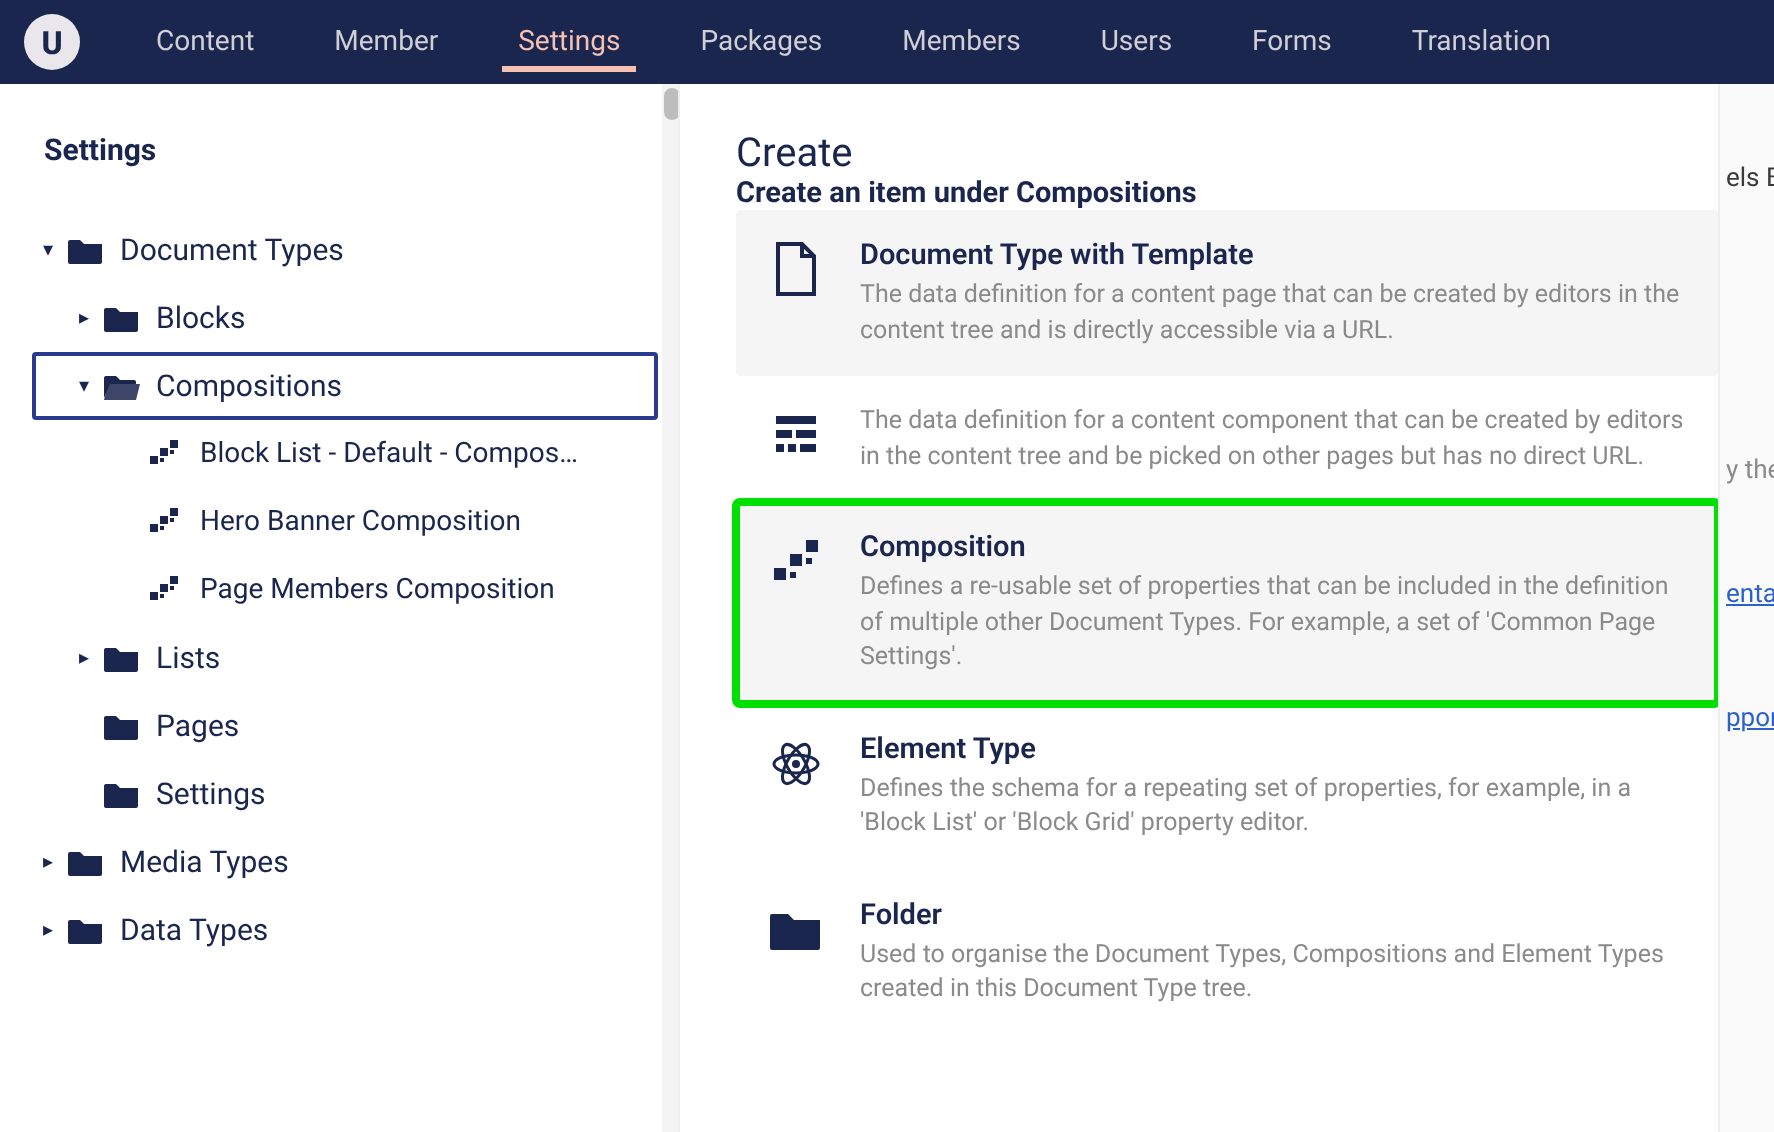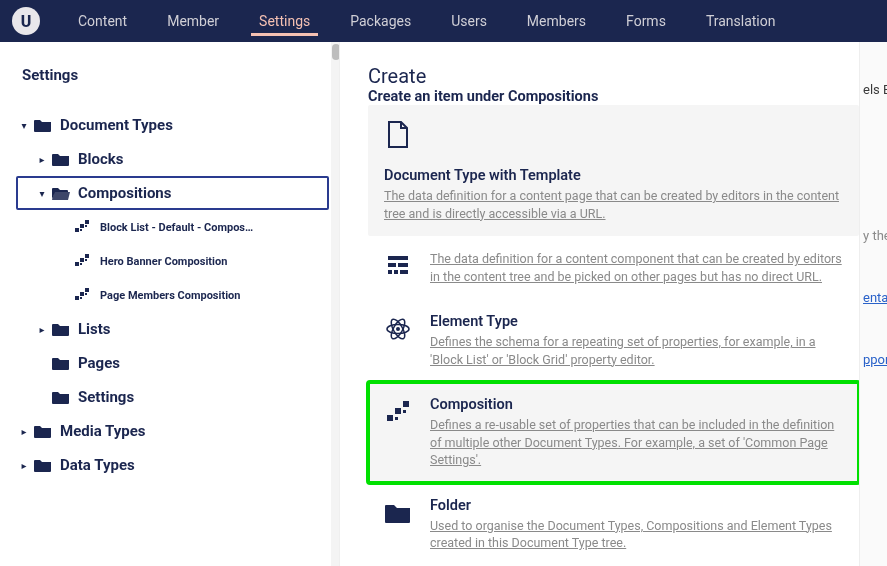--- a/index.html
+++ b/index.html
@@ -21,59 +21,59 @@
 
   .sidebar h2 { font-size: 15px; font-weight: 700; margin: 6px 0 24px 6px; }
 
   .tree { list-style: none; }
   .tree li { white-space: nowrap; }
   .node { display: flex; align-items: center; height: 34px; padding: 0 6px; cursor: pointer; font-size: 15px; border-radius: 2px; }
   .node .caret { width: 16px; font-size: 10px; color: #1b264f; text-align: center; display:inline-block; }
   .node .ficon { width: 18px; height: 14px; margin: 0 8px 0 2px; display: inline-flex; align-items:center; justify-content:center; }
   .node.level-0 { padding-left: 0; }
   .node.level-1 { padding-left: 18px; }
-  .node.level-2 { padding-left: 38px; font-size: 11px; }
+  .node.level-2 { padding-left: 38px; font-size: 14px; }
   .node.level-2 .ficon { margin-left: 4px; }
   .node.selected { outline: 2px solid #2a3b8f; outline-offset: -2px; }
-  .node .label { overflow: hidden; text-overflow: ellipsis; font-weight: bold; }
+  .node .label { overflow: hidden; text-overflow: ellipsis; }
 
   
   svg { display:block; }
 
   
   .main { flex: 1; position: relative; padding: 22px 28px 0 28px; overflow: hidden; }
   .main h1 { font-size: 20px; font-weight: 400; color: #1b264f; }
   .main h3 { font-size: 14.5px; font-weight: 700; }
 
   .create-list { display: flex; flex-direction: column; gap: 0; }
   .create-item { display: flex; align-items: flex-start; gap: 18px; padding: 14px 16px; cursor: pointer; border-radius: 2px; }
-  .create-item.hovered { background: #f5f5f5; flex-direction: column; }
+  .create-item.hovered { background: #f5f5f5; }
   .create-item .citem-icon { width: 28px; height: 28px; flex: 0 0 28px; display:flex; align-items:center; justify-content:center; color:#1b264f; margin-top:2px; }
   .create-item .citem-body { flex: 1; }
   .create-item .citem-title { font-weight: 600; font-size: 14.5px; margin-bottom: 3px; color:#1b264f; }
-  .create-item .citem-desc { font-size: 12.5px; color: #8a8a8a; line-height: 1.4; text-decoration: underline; }
+  .create-item .citem-desc { font-size: 12.5px; color: #8a8a8a; line-height: 1.4; }
   .create-item.highlighted-green { outline: 4px solid #00e000; outline-offset: -2px; background:#f5f5f5; }
 
   
   .rightstrip { position: absolute; right: 0; top: 42px; bottom: 0; width: 28px; background: #fafafa; border-left: 1px solid #eee; overflow:hidden; font-size:13px; color:#3a3a3a; }
   .rightstrip div { position:absolute; left:3px; white-space:nowrap; }
   .rightstrip .rs2 { color:#8a8a8a; }
   .rightstrip .link { color:#2a62c9; text-decoration:underline; }
 </style>
 </head>
 <body>
 
 <div class="topnav">
   <div class="logo">U</div>
   <div class="nav-item">Content</div>
   <div class="nav-item">Member</div>
   <div class="nav-item active">Settings</div>
   <div class="nav-item">Packages</div>
+  <div class="nav-item">Members</div>
   <div class="nav-item">Users</div>
-  <div class="nav-item">Members</div>
   <div class="nav-item">Forms</div>
   <div class="nav-item">Translation</div>
 </div>
 
 <div class="columns">
 
   <aside class="sidebar">
     <div class="sidebar-scroll">
       <div class="track"></div>
         <div class="thumb"></div>
@@ -258,57 +258,57 @@
                 <rect x="8" y="16" width="4" height="4"></rect>
                 <rect x="14" y="16" width="8" height="4"></rect>
               </g>
             </svg>
         </span>
         <div class="citem-body">
           <div class="citem-desc">The data definition for a content component that can be created by editors in the content tree and be picked on other pages but has no direct URL.</div>
         </div>
       </div>
 
-      <div class="create-item">
-        <span class="citem-icon">
-          <svg width="26" height="26" viewBox="0 0 26 26">
-              <g fill="none" stroke="#1b264f" stroke-width="1.5">
-                <ellipse cx="13" cy="13" rx="11" ry="4.5"></ellipse>
-                <ellipse cx="13" cy="13" rx="11" ry="4.5" transform="rotate(60 13 13)"></ellipse>
-                <ellipse cx="13" cy="13" rx="11" ry="4.5" transform="rotate(-60 13 13)"></ellipse>
-              </g>
-              <circle cx="13" cy="13" r="2" fill="#1b264f"></circle>
-            </svg>
-        </span>
-        <div class="citem-body">
-          <div class="citem-title">Element Type</div>
-          <div class="citem-desc">Defines the schema for a repeating set of properties, for example, in a 'Block List' or 'Block Grid' property editor.</div>
-        </div>
-      </div>
-
       <div class="create-item highlighted-green">
         <span class="citem-icon">
           <svg width="24" height="24" viewBox="0 0 24 24">
               <g fill="#1b264f">
                 <rect x="1" y="15" width="6" height="6"></rect>
                 <rect x="9" y="8" width="6" height="6"></rect>
                 <rect x="17" y="1" width="6" height="6"></rect>
                 <rect x="9" y="17" width="3" height="3"></rect>
                 <rect x="17" y="10" width="3" height="3"></rect>
               </g>
             </svg>
         </span>
         <div class="citem-body">
           <div class="citem-title">Composition</div>
           <div class="citem-desc">Defines a re-usable set of properties that can be included in the definition of multiple other Document Types. For example, a set of 'Common Page Settings'.</div>
         </div>
       </div>
 
       <div class="create-item">
         <span class="citem-icon">
+          <svg width="26" height="26" viewBox="0 0 26 26">
+              <g fill="none" stroke="#1b264f" stroke-width="1.5">
+                <ellipse cx="13" cy="13" rx="11" ry="4.5"></ellipse>
+                <ellipse cx="13" cy="13" rx="11" ry="4.5" transform="rotate(60 13 13)"></ellipse>
+                <ellipse cx="13" cy="13" rx="11" ry="4.5" transform="rotate(-60 13 13)"></ellipse>
+              </g>
+              <circle cx="13" cy="13" r="2" fill="#1b264f"></circle>
+            </svg>
+        </span>
+        <div class="citem-body">
+          <div class="citem-title">Element Type</div>
+          <div class="citem-desc">Defines the schema for a repeating set of properties, for example, in a 'Block List' or 'Block Grid' property editor.</div>
+        </div>
+      </div>
+
+      <div class="create-item">
+        <span class="citem-icon">
           <svg width="26" height="22" viewBox="0 0 26 22">
               <path fill="#1b264f" d="M1 3h8l3 3h13v14a1 1 0 0 1-1 1H1a1 1 0 0 1-1-1V4a1 1 0 0 1 1-1z"></path>
             </svg>
         </span>
         <div class="citem-body">
           <div class="citem-title">Folder</div>
           <div class="citem-desc">Used to organise the Document Types, Compositions and Element Types created in this Document Type tree.</div>
         </div>
       </div>
 

